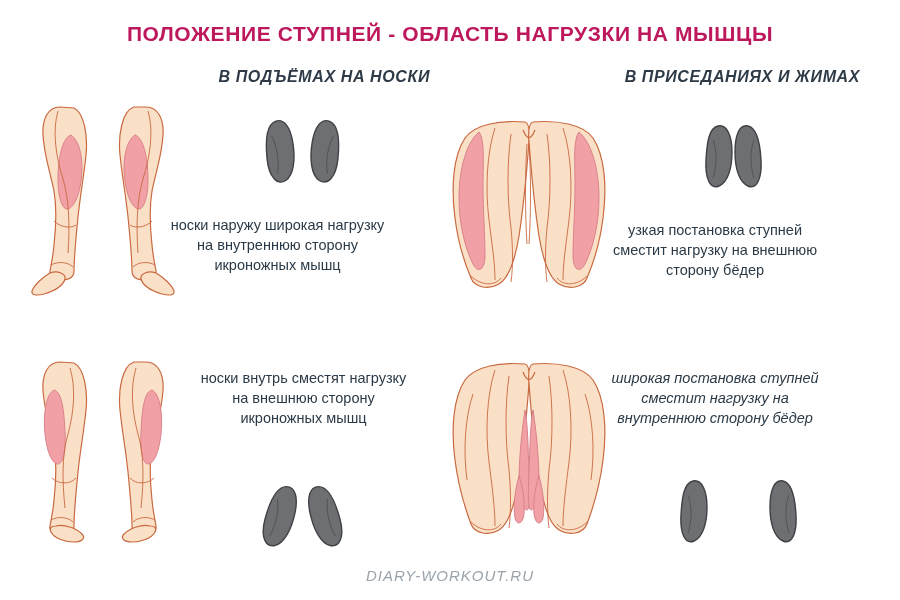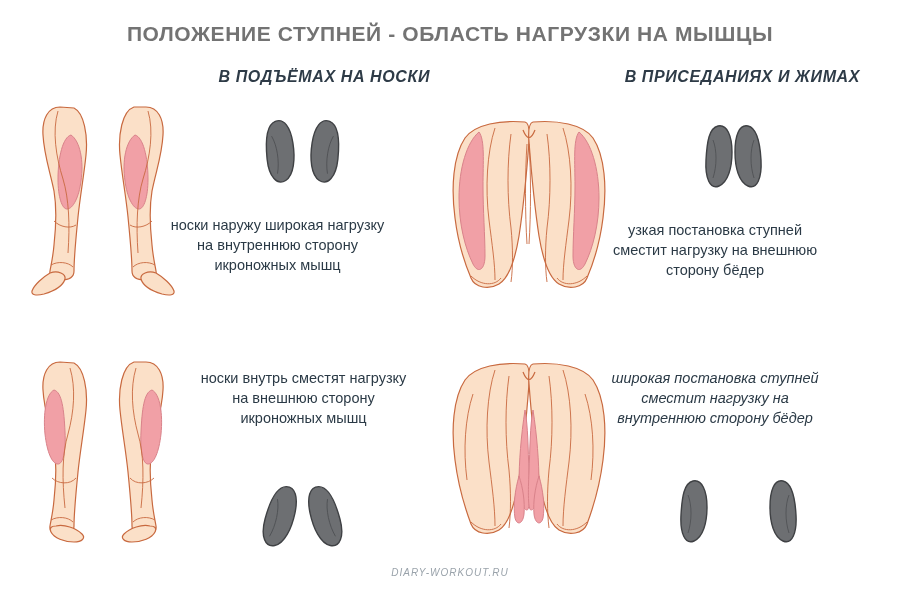--- a/index.html
+++ b/index.html
@@ -17,21 +17,21 @@
   }
   .title {
     position: absolute;
     top: 22px;
     left: 0;
     width: 900px;
     text-align: center;
     font-size: 21px;
     font-weight: bold;
     letter-spacing: 0.6px;
-    color: #737373;
+    color: #be185d;
   }
   .subtitle {
     position: absolute;
     top: 68px;
     font-size: 16px;
     font-weight: bold;
     letter-spacing: 0.6px;
     color: #2e3b47;
     text-align: right;
     font-style: italic;
@@ -50,21 +50,21 @@
   #cap-2 { left: 172px; top: 368px; width: 215px; margin-left: 24px; }
   #cap-3 { left: 600px; top: 220px; width: 230px; }
   #cap-4 { left: 600px; top: 368px; width: 230px; font-style: italic; }
 
   .watermark {
     position: absolute;
     left: 0;
     top: 567px;
     width: 900px;
     text-align: center;
-    font-size: 10px;
+    font-size: 15px;
     font-style: italic;
     letter-spacing: 1px;
     color: #9aa3ab;
   }
 
   .art {
     position: absolute;
   }
   svg { display: block; overflow: visible; }
 </style>

